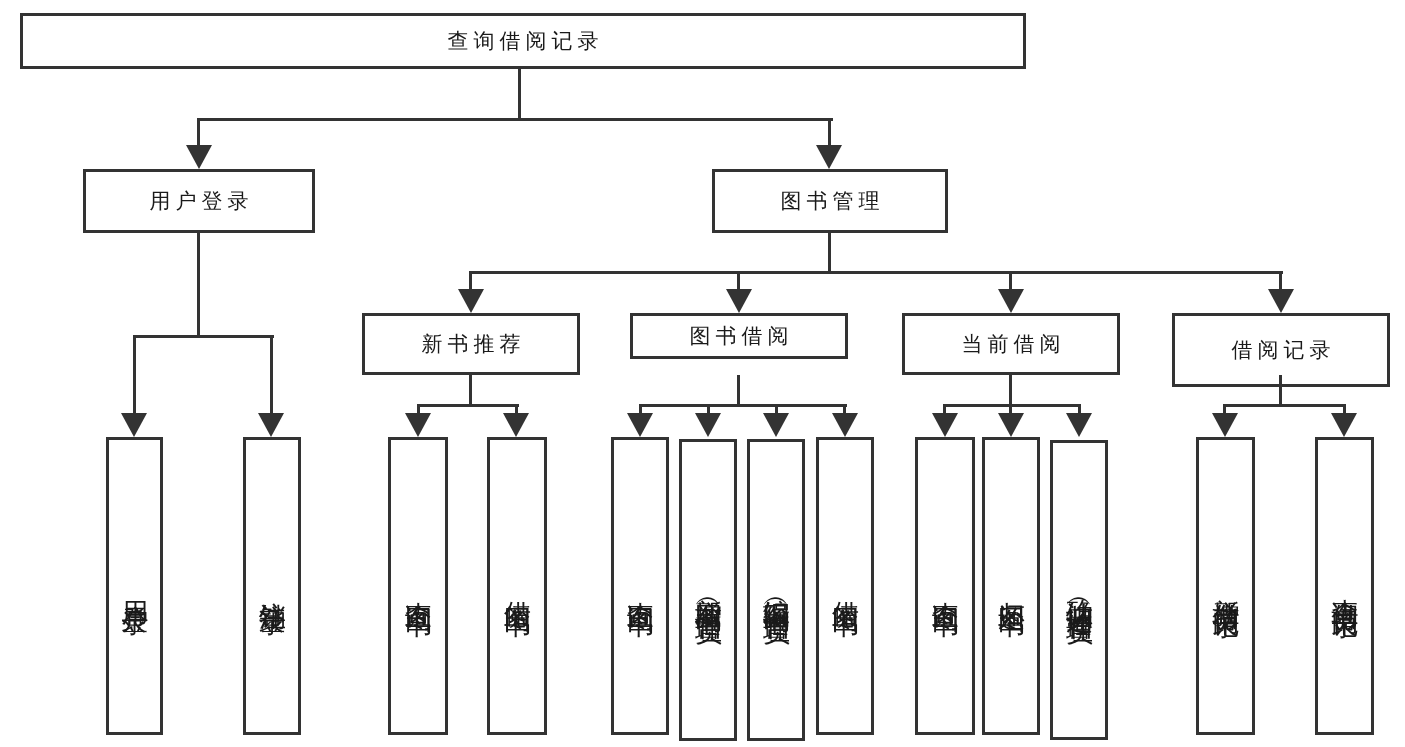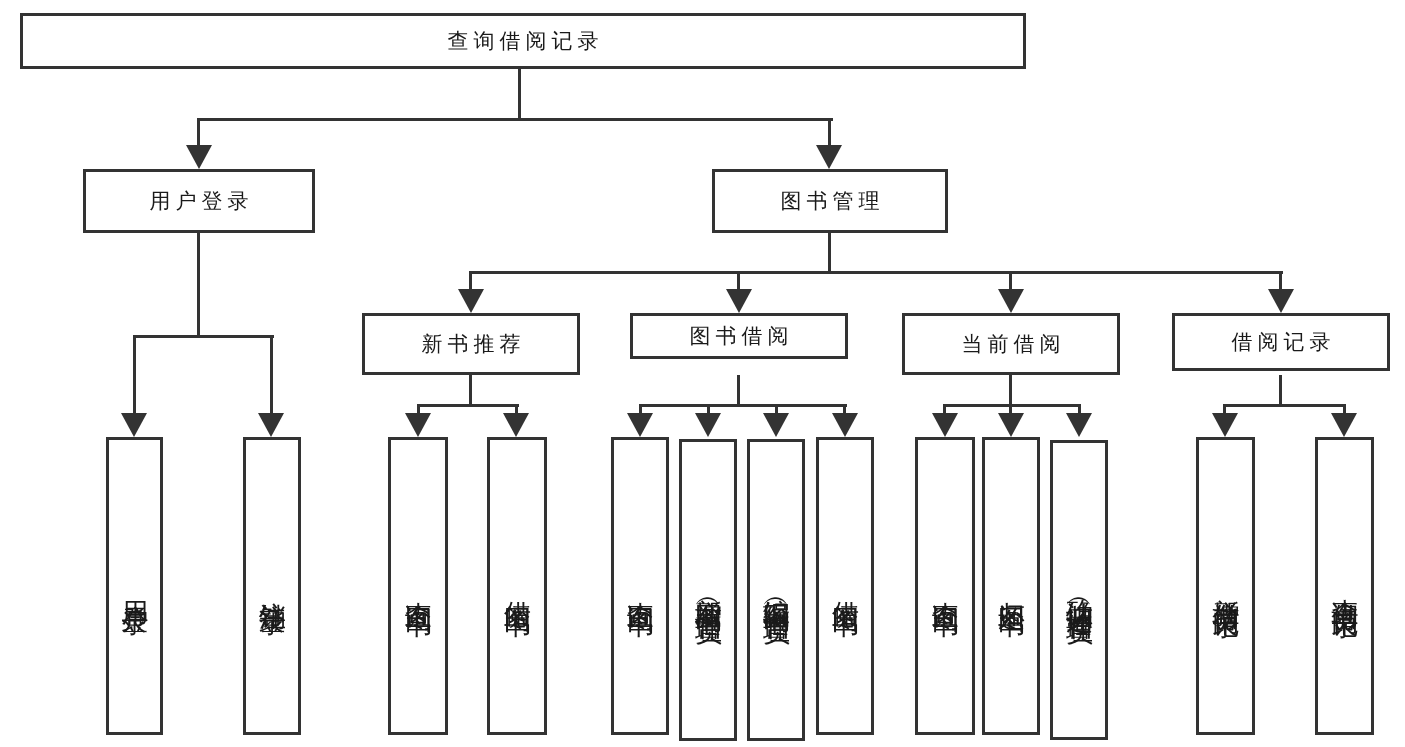--- a/index.html
+++ b/index.html
@@ -117,21 +117,21 @@
 
   <div class="box" style="left:362px; top:313px; width:218px; height:62px;">
     <span class="lbl">新书推荐</span>
   </div>
   <div class="box" style="left:630px; top:313px; width:218px; height:46px;">
     <span class="lbl">图书借阅</span>
   </div>
   <div class="box" style="left:902px; top:313px; width:218px; height:62px;">
     <span class="lbl">当前借阅</span>
   </div>
-  <div class="box" style="left:1172px; top:313px; width:218px; height:58px;">
+  <div class="box" style="left:1172px; top:313px; width:218px; height:74px;">
     <span class="lbl">借阅记录</span>
   </div>
 
   <div class="line" style="left:469px; top:375px; width:3px; height:32px;"></div>
   <div class="line" style="left:417px; top:404px; width:102px; height:3px;"></div>
   <div class="line" style="left:417px; top:404px; width:3px; height:12px;"></div>
   <div class="line" style="left:515px; top:404px; width:3px; height:12px;"></div>
   <div class="arrow" style="left:405px; top:413px;"></div>
   <div class="arrow" style="left:503px; top:413px;"></div>
 

